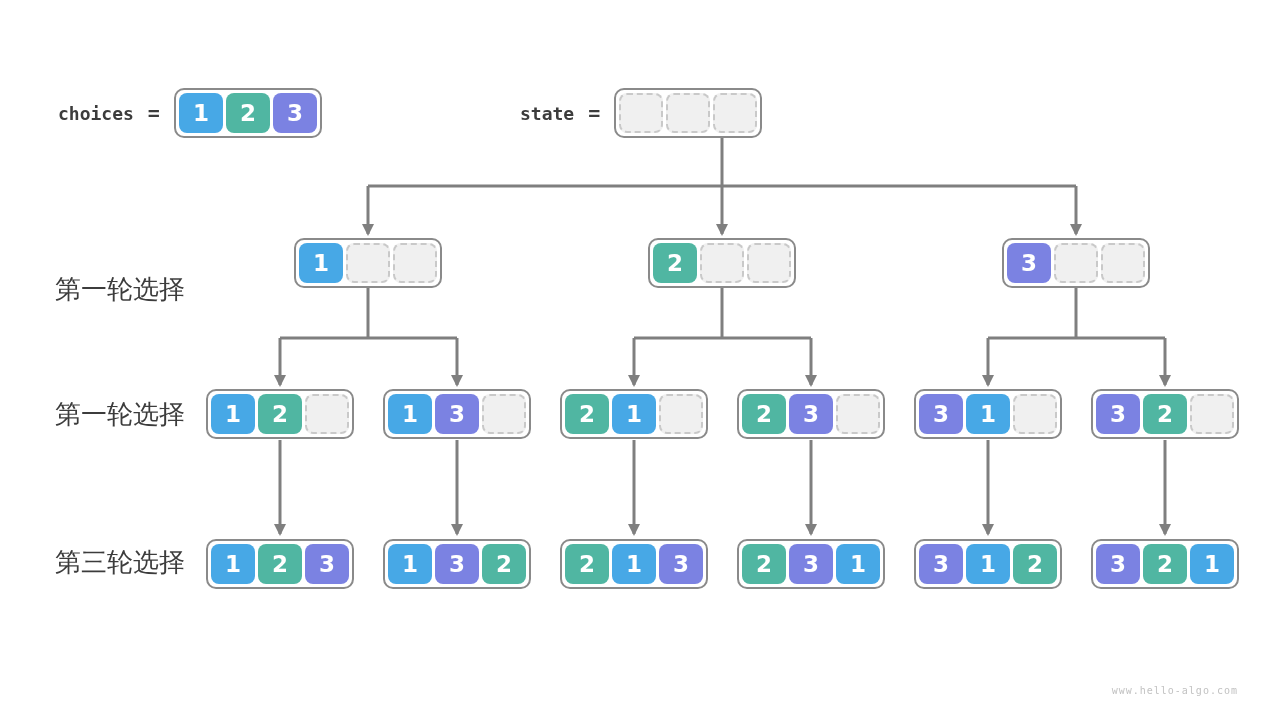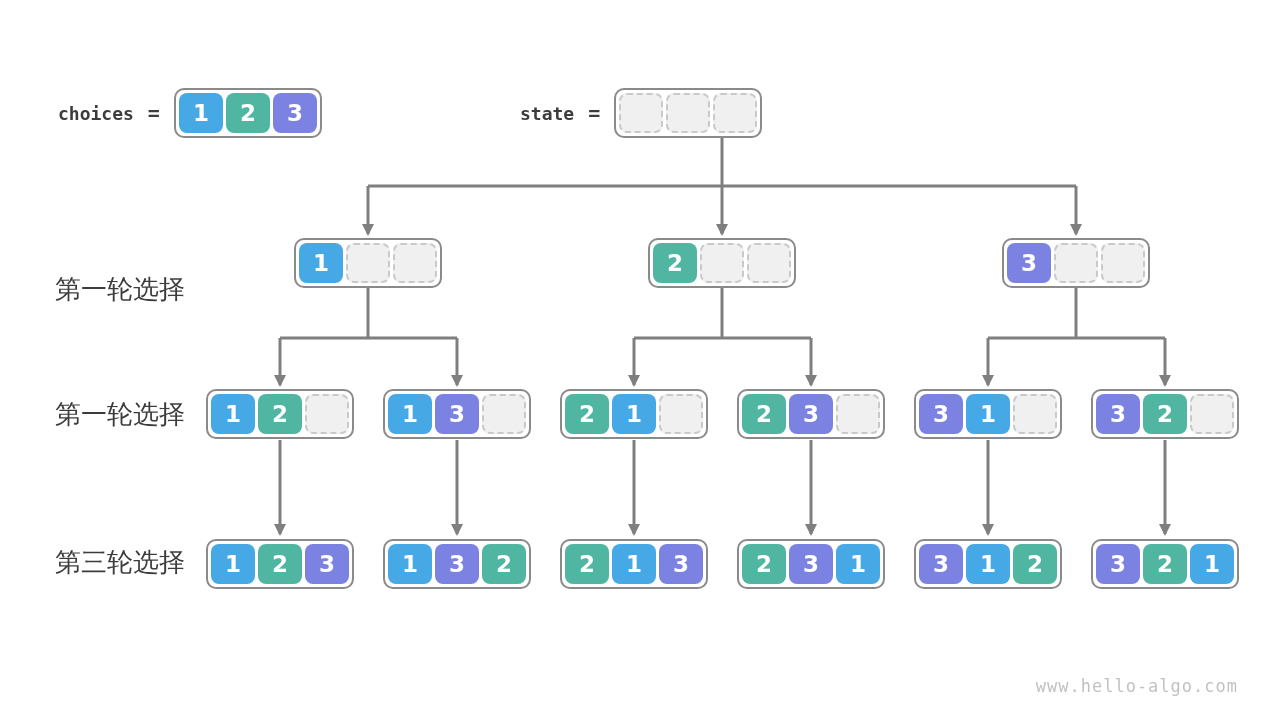--- a/index.html
+++ b/index.html
@@ -36,21 +36,21 @@
   }
 
   .row-label{
     position:absolute;left:55px;font-size:26px;color:#3c3c3c;
     white-space:nowrap;line-height:36px;
   }
 
   .watermark{
     position:absolute;right:42px;bottom:24px;
     font-family:"DejaVu Sans Mono","Liberation Mono",monospace;
-    font-size:17px;color:#c2c2c2;letter-spacing:1px;
+    font-size:10px;color:#c2c2c2;letter-spacing:1px;
   }
 </style>
 </head>
 <body>
 
 <div class="canvas">
 
   <svg id="arrow-layer" width="1280" height="720">
     <defs>
       <marker id="arrowhead" viewBox="0 0 12 12" refX="10" refY="6" markerWidth="12" markerHeight="12" orient="auto" markerUnits="userSpaceOnUse">

